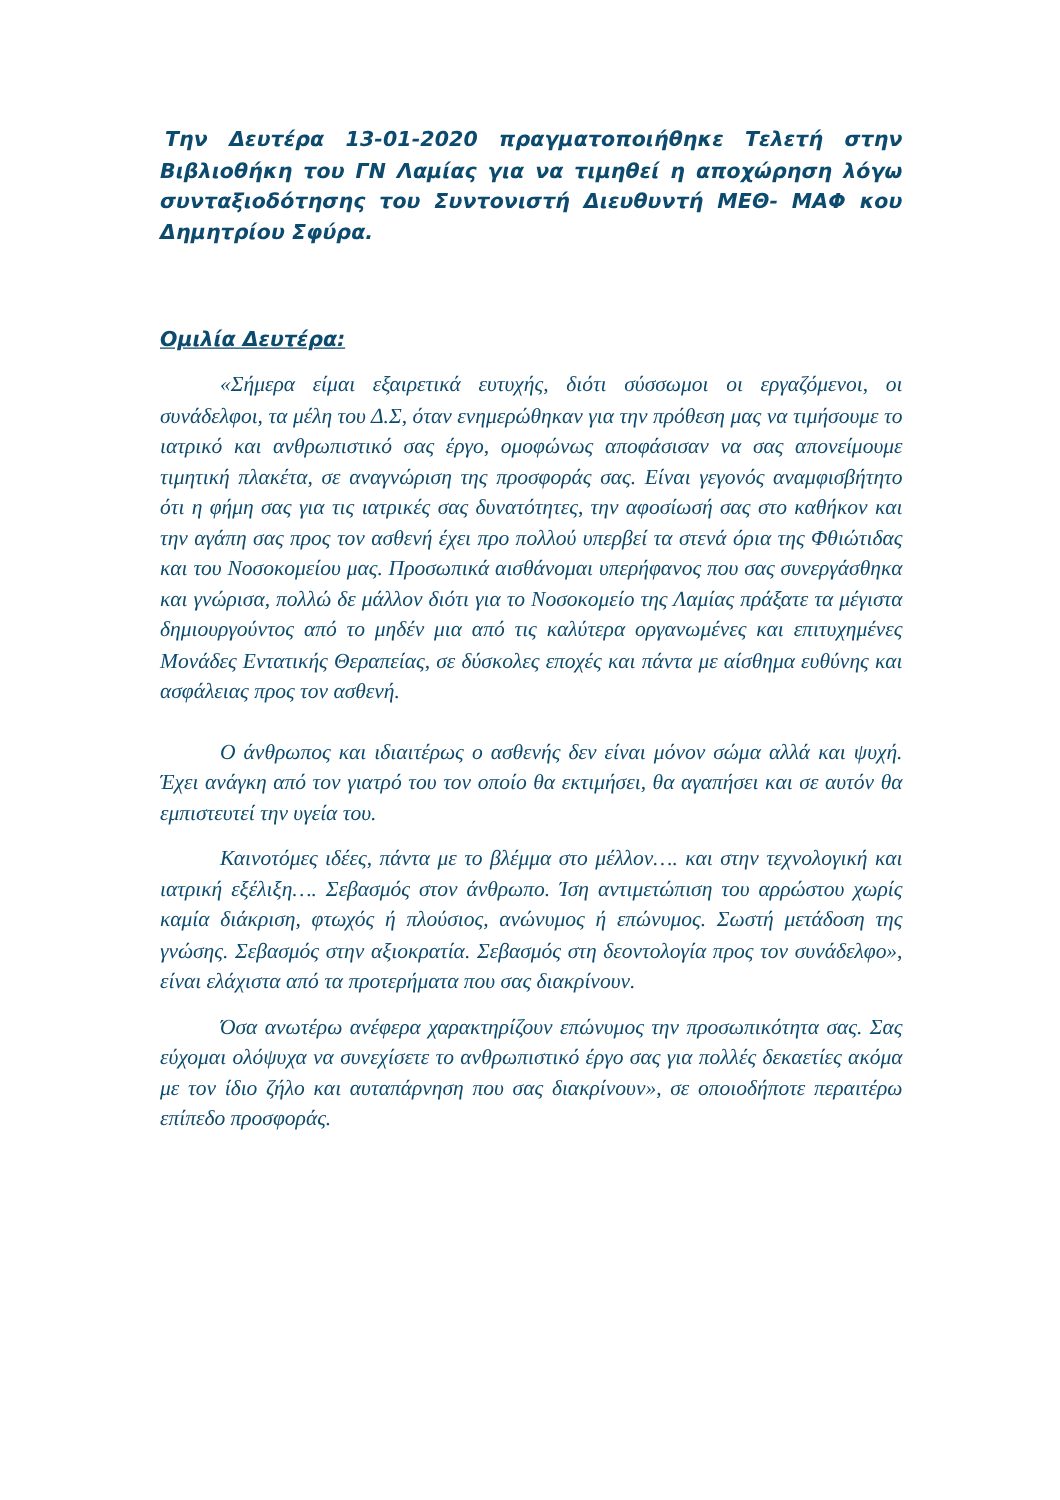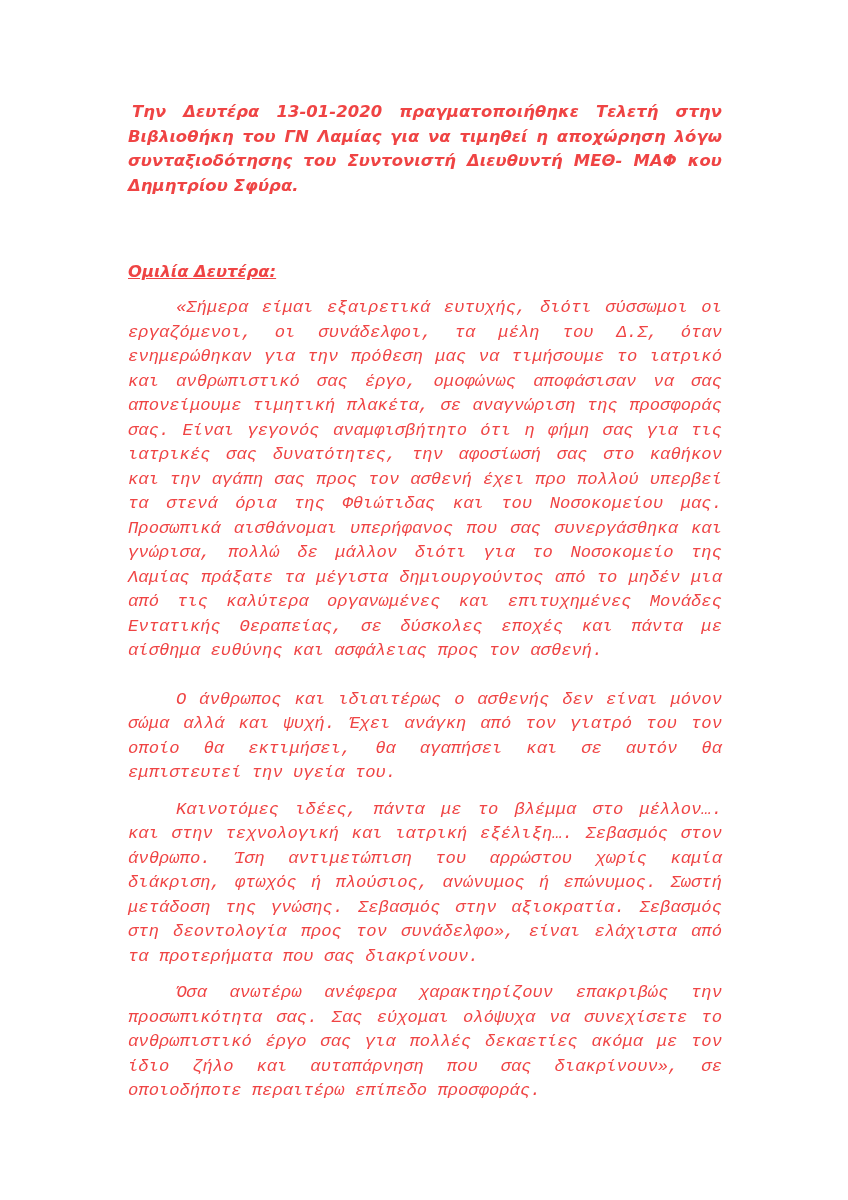--- a/index.html
+++ b/index.html
@@ -1,46 +1,46 @@
 <!DOCTYPE html>
 <html><head>
   <meta charset="utf-8">
   <style>
     html, body { margin: 0; padding: 0; background: #ffffff; }
     body { width: 848px; height: 1200px; position: relative; overflow: hidden; }
     .page {
       position: absolute; left: 128px; top: 100px; width: 594px;
-      color: #ef4444;
+      color: #0c4a6e;
       font-family: "DejaVu Sans", sans-serif;
     }
     .title {
       font-weight: bold; font-style: italic;
       font-size: 16.4px; line-height: 24.5px;
       text-align: justify; margin: 0; letter-spacing: 0.1px;
       text-indent: 4px;
     }
     .heading {
       margin: 63px 0 0 0;
       font-weight: bold; font-style: italic; text-decoration: underline;
       font-size: 16.4px; line-height: 22px;
     }
     .para {
-      font-family: Liberation Mono, monospace;
+      font-family: Liberation Serif, serif;
       font-style: italic; font-size: 17.2px; line-height: 24.5px;
       text-align: justify; margin: 0; text-indent: 48px;
     }
     .p1 { margin-top: 13px; }
     .p2 { margin-top: 24px; }
     .p3 { margin-top: 12px; }
     .p5 { margin-top: 12px; }
     .p6 { margin-top: 12px; text-indent: 56px; }
   </style>
 </head>
 <body>
 
 <div class="page">
   <p class="title">Την Δευτέρα 13-01-2020 πραγματοποιήθηκε Τελετή στην Βιβλιοθήκη του ΓΝ Λαμίας για να τιμηθεί η αποχώρηση λόγω συνταξιοδότησης του Συντονιστή Διευθυντή ΜΕΘ- ΜΑΦ κου Δημητρίου Σφύρα.</p>
   <div class="heading">Ομιλία Δευτέρα:</div>
   <p class="para p1">«Σήμερα είμαι εξαιρετικά ευτυχής, διότι σύσσωμοι οι εργαζόμενοι, οι συνάδελφοι, τα μέλη του Δ.Σ, όταν ενημερώθηκαν για την πρόθεση μας να τιμήσουμε το ιατρικό και ανθρωπιστικό σας έργο, ομοφώνως αποφάσισαν να σας απονείμουμε τιμητική πλακέτα, σε αναγνώριση της προσφοράς σας. Είναι γεγονός αναμφισβήτητο ότι η φήμη σας για τις ιατρικές σας δυνατότητες, την αφοσίωσή σας στο καθήκον και την αγάπη σας προς τον ασθενή έχει προ πολλού υπερβεί τα στενά όρια της Φθιώτιδας και του Νοσοκομείου μας. Προσωπικά αισθάνομαι υπερήφανος που σας συνεργάσθηκα και γνώρισα, πολλώ δε μάλλον διότι για το Νοσοκομείο της Λαμίας πράξατε τα μέγιστα δημιουργούντος από το μηδέν μια από τις καλύτερα οργανωμένες και επιτυχημένες Μονάδες Εντατικής Θεραπείας, σε δύσκολες εποχές και πάντα με αίσθημα ευθύνης και ασφάλειας προς τον ασθενή.</p>
   <p class="para p2">Ο άνθρωπος και ιδιαιτέρως ο ασθενής δεν είναι μόνον σώμα αλλά και ψυχή. Έχει ανάγκη από τον γιατρό του τον οποίο θα εκτιμήσει, θα αγαπήσει και σε αυτόν θα εμπιστευτεί την υγεία του.</p>
   <p class="para p3">Καινοτόμες ιδέες, πάντα με το βλέμμα στο μέλλον…. και στην τεχνολογική και ιατρική εξέλιξη…. Σεβασμός στον άνθρωπο. Ίση αντιμετώπιση του αρρώστου χωρίς καμία διάκριση, φτωχός ή πλούσιος, ανώνυμος ή επώνυμος. Σωστή μετάδοση της γνώσης. Σεβασμός στην αξιοκρατία. Σεβασμός στη δεοντολογία προς τον συνάδελφο», είναι ελάχιστα από τα προτερήματα που σας διακρίνουν.</p>
-  <p class="para p5">Όσα ανωτέρω ανέφερα χαρακτηρίζουν επακριβώς την προσωπικότητα σας. Σας εύχομαι ολόψυχα να συνεχίσετε το ανθρωπιστικό έργο σας για πολλές δεκαετίες ακόμα με τον ίδιο ζήλο και αυταπάρνηση που σας διακρίνουν», σε οποιοδήποτε περαιτέρω επίπεδο προσφοράς.</p>
+  <p class="para p5">Όσα ανωτέρω ανέφερα χαρακτηρίζουν επώνυμος την προσωπικότητα σας. Σας εύχομαι ολόψυχα να συνεχίσετε το ανθρωπιστικό έργο σας για πολλές δεκαετίες ακόμα με τον ίδιο ζήλο και αυταπάρνηση που σας διακρίνουν», σε οποιοδήποτε περαιτέρω επίπεδο προσφοράς.</p>
 </div>
 
 </body></html>

